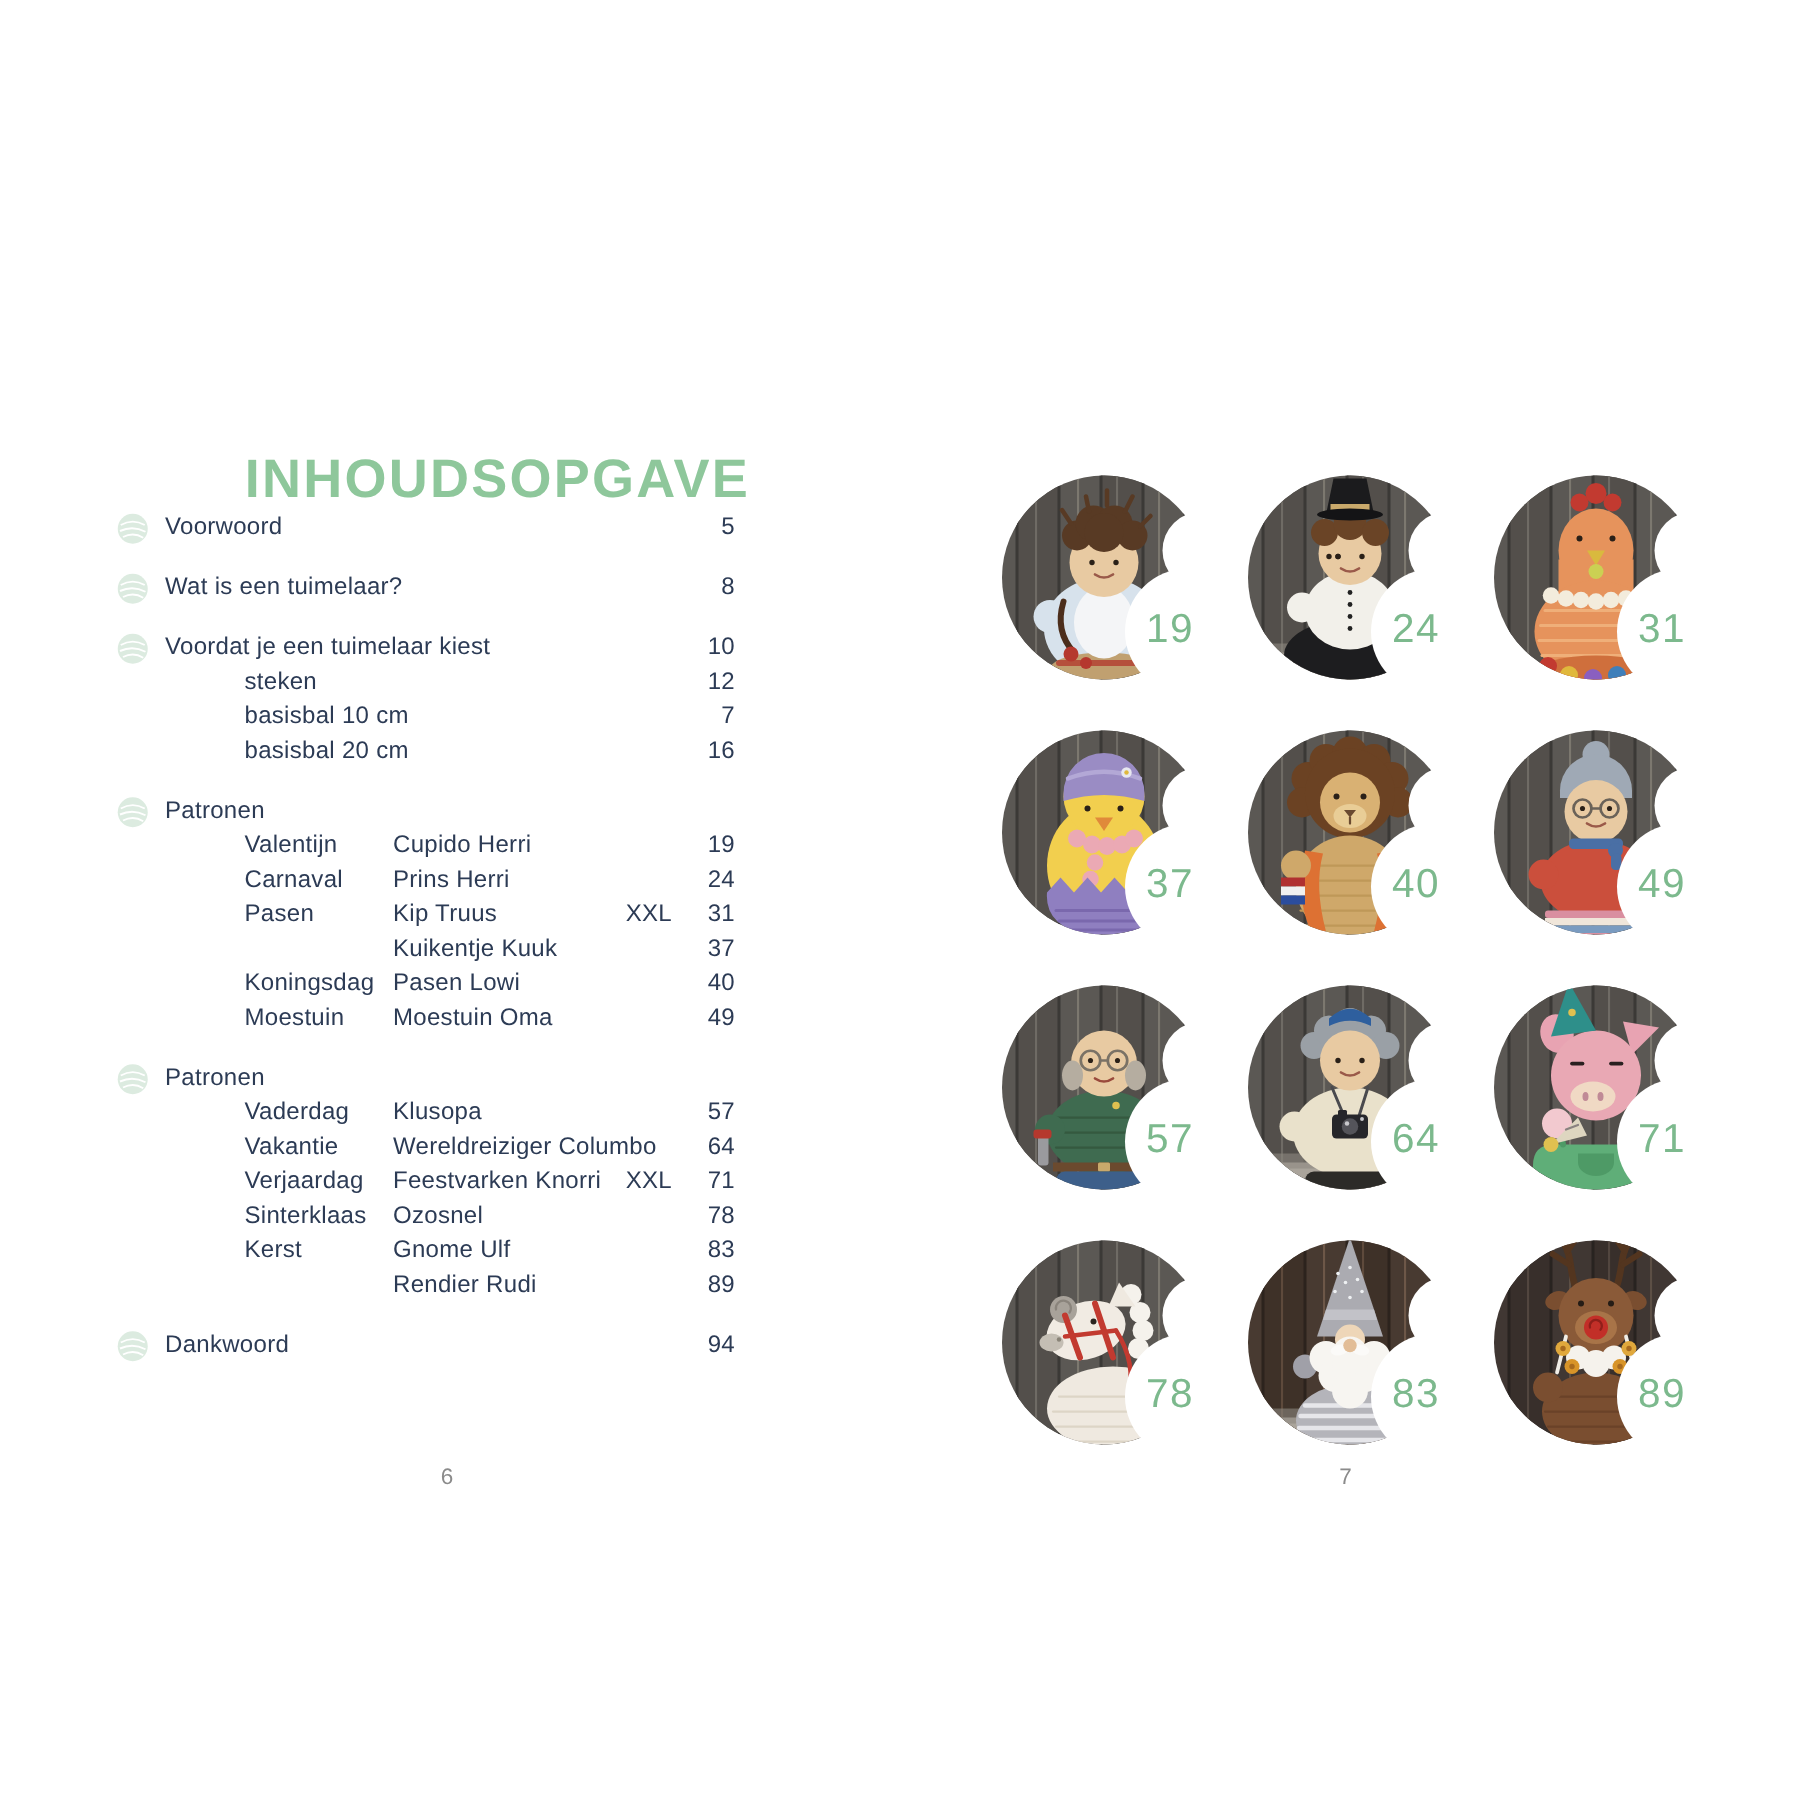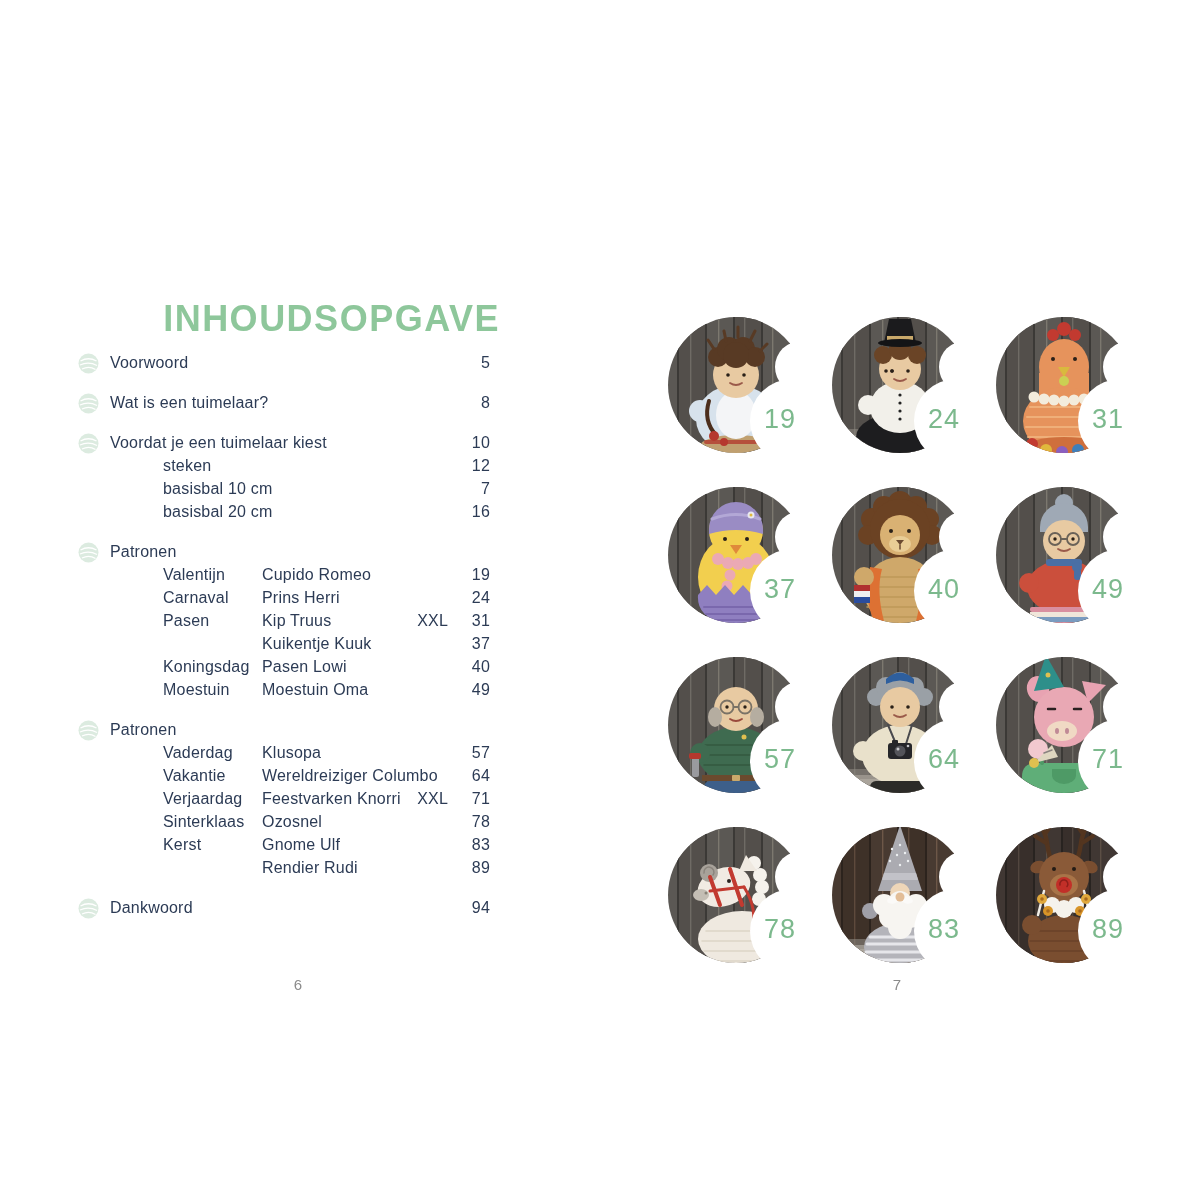--- a/index.html
+++ b/index.html
@@ -5,21 +5,21 @@
   html,body{margin:0;padding:0;background:#ffffff;}
   .canvas{
     position:relative;width:1200px;height:1200px;background:#fff;overflow:hidden;
     font-family:"Liberation Sans", sans-serif;
   }
   
   .book-title{
     position:absolute;left:88px;top:274px;width:412px;text-align:right;
     font-size:36px;font-weight:bold;letter-spacing:1.5px;color:var(--green-title,#8ec79b);
   }
-  .toc{position:absolute;left:78px;top:341px;width:412px;margin-top:11px;}
+  .toc{position:absolute;left:78px;top:341px;width:412px;}
   .toc-row{position:relative;height:23px;font-size:16px;color:var(--navy,#2c3b55);letter-spacing:.2px;}
   .toc-row.gap{margin-top:17px;}
   .toc-row .yarn{position:absolute;left:0;top:1px;width:21px;height:21px;}
   .toc-row .lbl{position:absolute;left:32px;top:2px;white-space:nowrap;}
   .toc-row .lbl.sub{left:85px;}
   .toc-row .occ{position:absolute;left:85px;top:2px;white-space:nowrap;}
   .toc-row .nm{position:absolute;left:184px;top:2px;white-space:nowrap;}
   .toc-row .tag{position:absolute;right:42px;top:2px;}
   .toc-row .pg{position:absolute;right:0;top:2px;width:34px;text-align:right;}
   .folio{position:absolute;top:976px;width:40px;text-align:center;font-size:15px;color:var(--gray-folio,#8b8b8b);}
@@ -81,21 +81,21 @@
         <span class="yarn"><svg width="21" height="21" viewBox="0 0 21 21">
   <circle cx="10.5" cy="10.5" r="10" fill="#dcebe0"></circle>
   <path d="M2.5 8 Q10.5 3.5 18.5 8" stroke="#ffffff" stroke-width="1.3" fill="none"></path>
   <path d="M2 12 Q10.5 8 19 12.5" stroke="#ffffff" stroke-width="1.3" fill="none"></path>
   <path d="M4 16 Q11 12.5 17.5 16.5" stroke="#ffffff" stroke-width="1.3" fill="none"></path>
 </svg></span>
         <span class="lbl">Patronen</span>
       </div>
       <div class="toc-row">
         <span class="occ">Valentijn</span>
-        <span class="nm">Cupido Romeo</span>
+        <span class="nm">Cupido Herri</span>
         <span class="pg">19</span>
       </div>
       <div class="toc-row">
         <span class="occ">Carnaval</span>
         <span class="nm">Prins Herri</span>
         <span class="pg">24</span>
       </div>
       <div class="toc-row">
         <span class="occ">Pasen</span>
         <span class="nm">Kip Truus</span>

